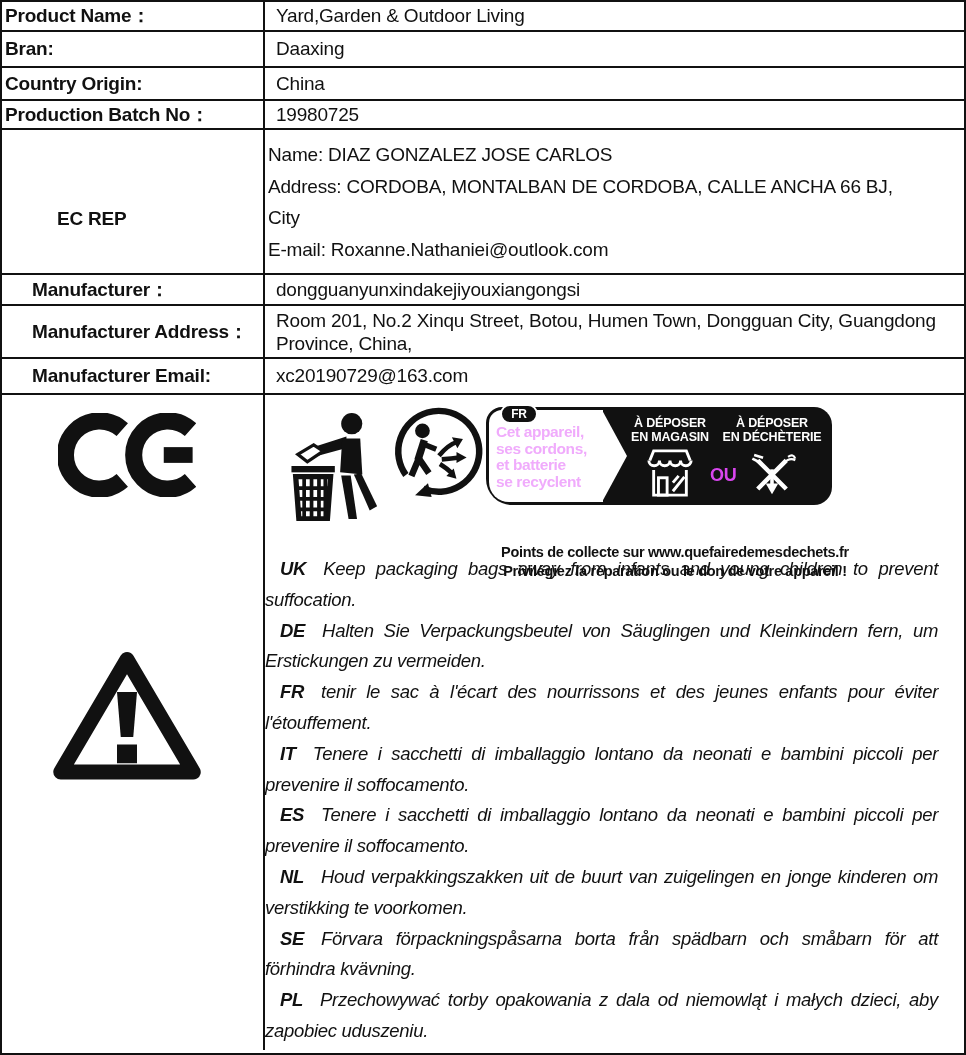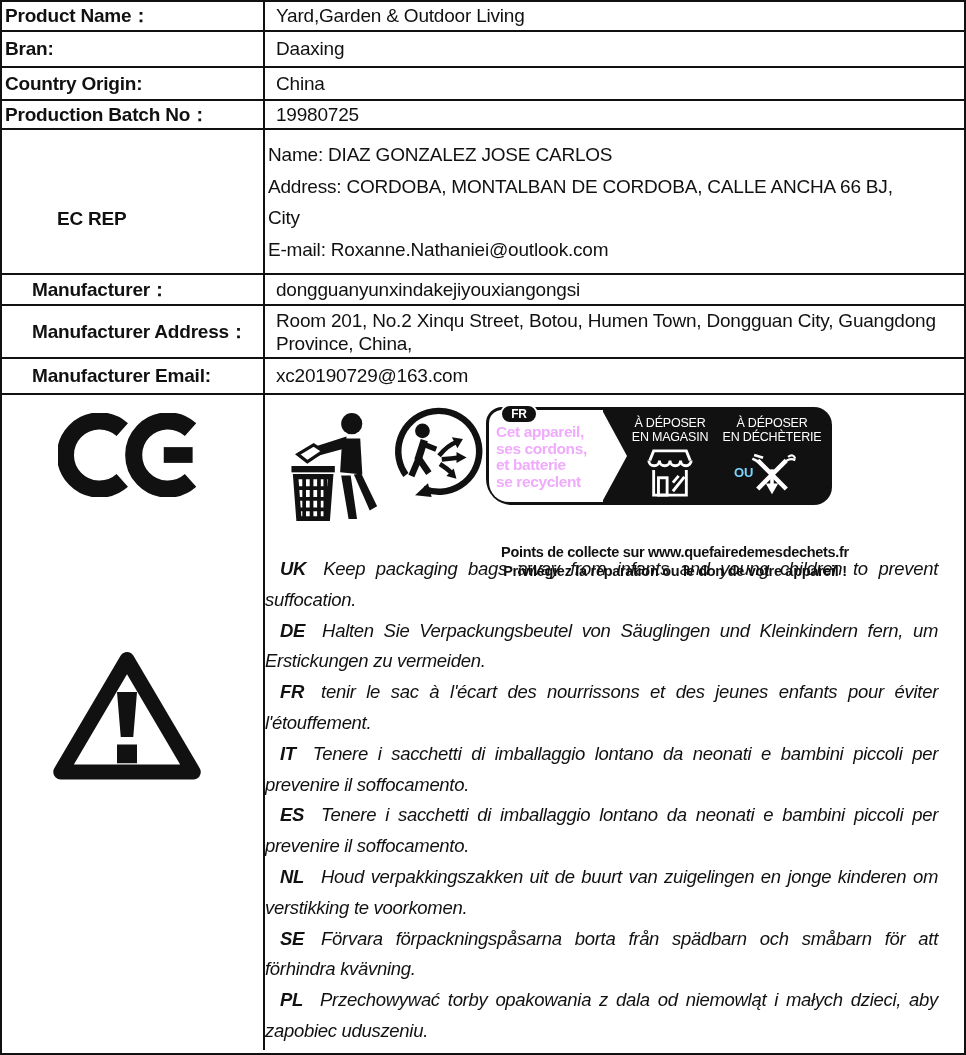--- a/index.html
+++ b/index.html
@@ -39,25 +39,25 @@
   .fr-bubble { position:absolute; left:3px; top:3px; width:114px; height:92px;
                background:#fff; border-radius:13px 0 0 20px; }
   .fr-bubble-arrow { position:absolute; left:116px; top:3px; width:0; height:0;
                border-top:46px solid transparent; border-bottom:46px solid transparent;
                border-left:25px solid #fff; }
   .fr-badge { position:absolute; left:14px; top:-3px; width:38px; height:20px; background:#111;
               color:#fff; border:2px solid #fff; border-radius:12px; font-size:12px;
               font-weight:bold; display:flex; align-items:center; justify-content:center; z-index:2; }
   .fr-bubble-text { position:absolute; left:10px; top:17px; font-weight:bold; font-size:15.5px;
               line-height:16.5px; color:#f0abfc; letter-spacing:-0.4px; }
-  .fr-opt { position:absolute; top:9px; text-align:center; color:#fff; font-weight:normal;
+  .fr-opt { position:absolute; top:9px; text-align:center; color:#fff; font-weight:bold;
               font-size:12.5px; line-height:14px; letter-spacing:-0.2px; }
   .fr-opt1 { left:136px; width:96px; }
   .fr-opt2 { left:236px; width:100px; }
-  .fr-ou { position:absolute; left:224px; top:58px; color:#7dd3fc; font-weight:bold; font-size:13px;margin-left:24px; }
+  .fr-ou { position:absolute; left:224px; top:58px; color:#d946ef; font-weight:bold; font-size:18px; }
   .fr-opt svg { margin-top:3px; }
   .fr-footnote { position:absolute; left:150px; top:116px; width:520px; text-align:center;
               font-weight:bold; font-size:14.5px; line-height:19px; letter-spacing:-0.3px;margin-top:32px; }
 
   
   .warnings { position:absolute; left:0; top:159px; right:26px;font-style:italic; }
   .warn { font-size:18.5px; line-height:30.8px; text-indent:15px; text-align:justify;
           letter-spacing:-0.3px; }
   .warn b { margin-right:17px; }
 </style>

